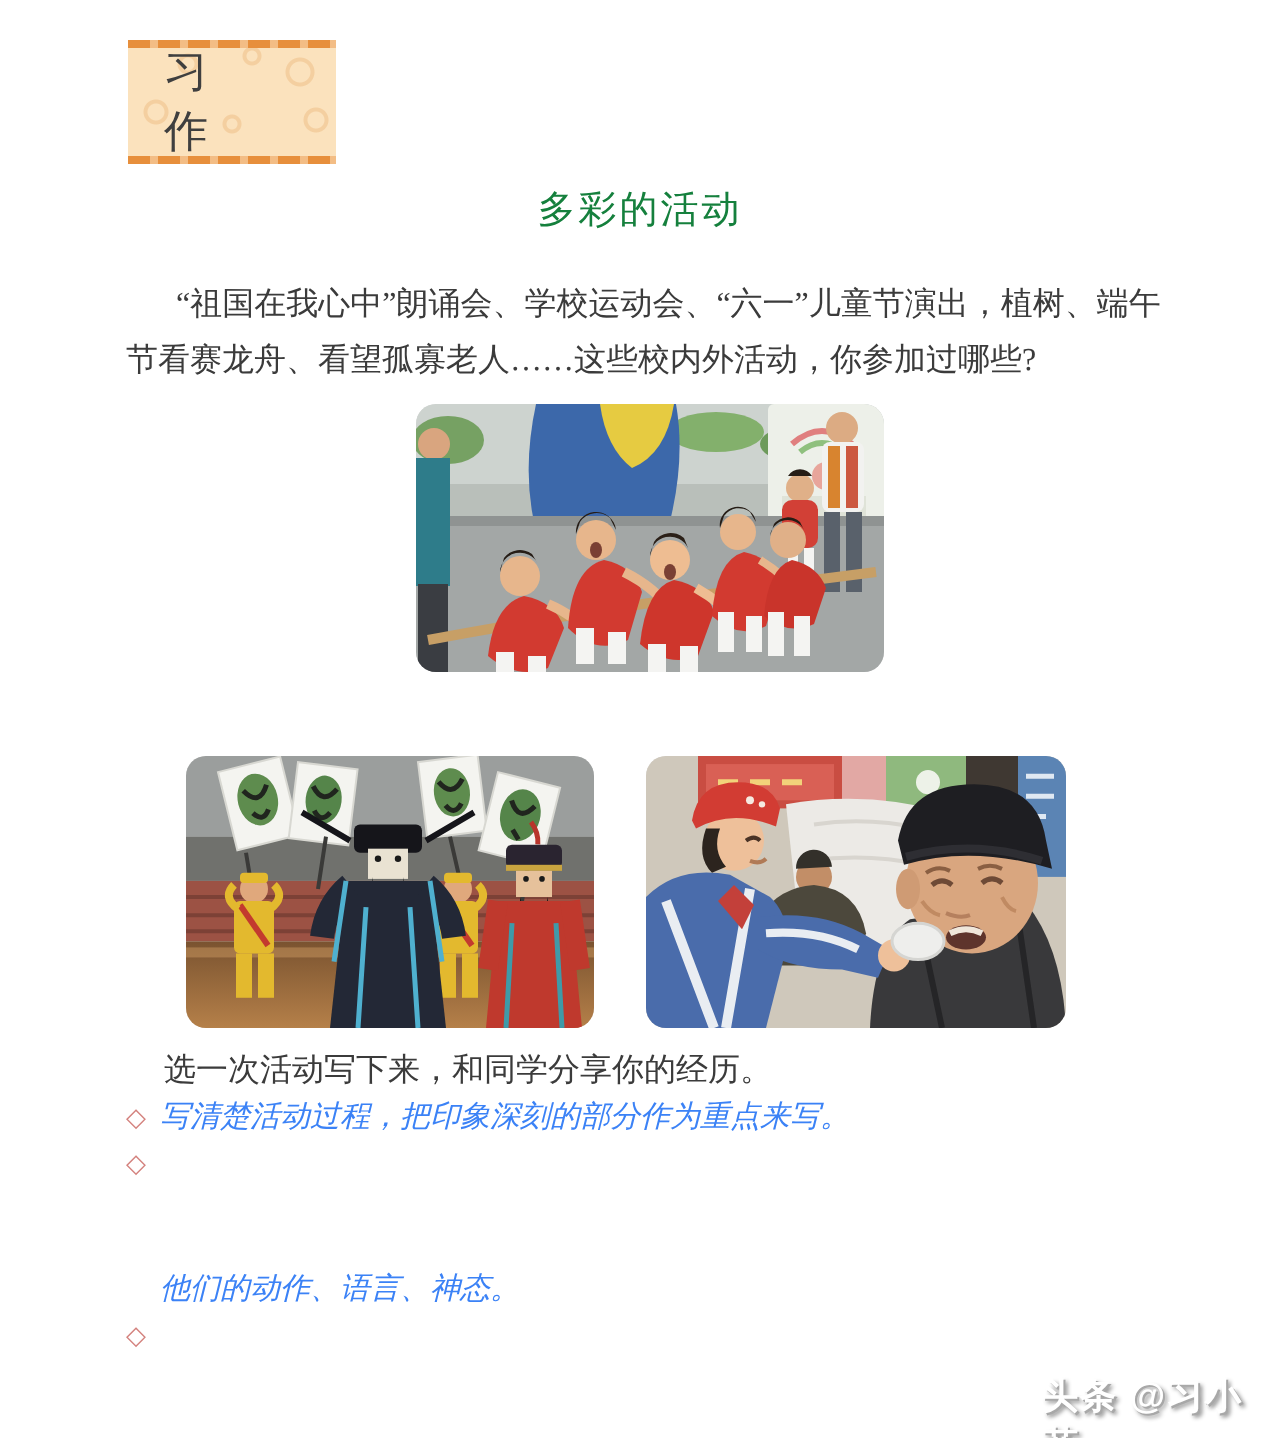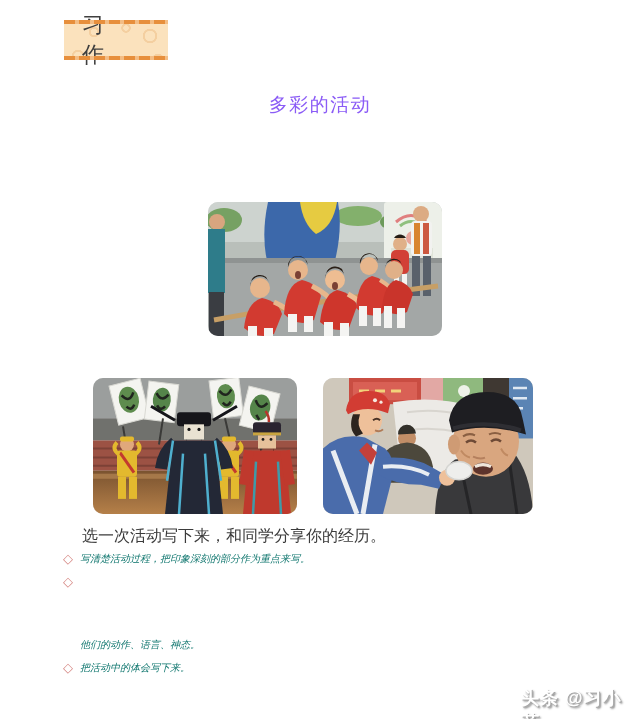--- a/index.html
+++ b/index.html
@@ -1,72 +1,76 @@
 <!DOCTYPE html>
 <html><head>
 <meta charset="utf-8">
 <style>
   html,body{margin:0;padding:0;background:#fff;}
   .page{position:relative;width:640px;height:719px;background:#ffffff;overflow:hidden;
         font-family:"Liberation Serif","DejaVu Serif",serif;color:#3b3b3b;}
 
   
-  .header-box{position:absolute;left:64px;top:20px;width:104px;height:40px;
+  .header-box{position:absolute;left:64px;top:20px;width:104px;height:62px;
     background:
       radial-gradient(circle 7px at 14px 36px, rgba(244,207,160,0) 4px, #f4cfa0 4.5px, #f4cfa0 6px, rgba(244,207,160,0) 6.5px),
       radial-gradient(circle 6px at 30px 12px, rgba(244,207,160,0) 3px, #f4cfa0 3.5px, #f4cfa0 5px, rgba(244,207,160,0) 5.5px),
       radial-gradient(circle 8px at 86px 16px, rgba(244,207,160,0) 5px, #f4cfa0 5.5px, #f4cfa0 7px, rgba(244,207,160,0) 7.5px),
       radial-gradient(circle 7px at 94px 40px, rgba(244,207,160,0) 4px, #f4cfa0 4.5px, #f4cfa0 6px, rgba(244,207,160,0) 6.5px),
       radial-gradient(circle 5px at 52px 42px, rgba(244,207,160,0) 2.5px, #f4cfa0 3px, #f4cfa0 4.5px, rgba(244,207,160,0) 5px),
       radial-gradient(circle 5px at 62px 8px, rgba(244,207,160,0) 2.5px, #f4cfa0 3px, #f4cfa0 4.5px, rgba(244,207,160,0) 5px),
       #fbe2bd;
     display:flex;align-items:center;justify-content:center;}
   .header-box::before,.header-box::after{content:"";position:absolute;left:0;right:0;height:4px;
     background:repeating-linear-gradient(90deg,#e78f3c 0,#e78f3c 11px,#f3bd85 11px,#f3bd85 15px);}
   .header-box::before{top:0;}
   .header-box::after{bottom:0;}
   .header-label{font-size:22px;letter-spacing:18px;padding-left:18px;color:#3f3f3f;}
 
   
   .title{position:absolute;top:92px;left:0;width:100%;margin:0;text-align:center;
-         font-size:19px;font-weight:400;letter-spacing:1.5px;color:#8b5cf6;}
+         font-size:19px;font-weight:400;letter-spacing:1.5px;color:#15803d;}
   .intro{position:absolute;left:63px;top:139px;width:520px;font-size:16px;line-height:27.5px;}
   .intro-line-1{text-indent:25px;}
 
   
   .photo{position:absolute;margin:0;border-radius:10px;overflow:hidden;background:#ddd;}
   .photo svg{display:block;width:100%;height:100%;}
   .photo-1{left:208px;top:202px;width:234px;height:134px;}
   .photo-2{left:93px;top:378px;width:204px;height:136px;}
   .photo-3{left:323px;top:378px;width:210px;height:136px;}
 
   
   .tasks{position:absolute;left:63px;top:524px;width:522px;font-size:16px;line-height:23px;}
   .prompt{text-indent:19px;}
   .bullet{display:flex;align-items:flex-start;}
   .diamond{flex:none;width:17px;color:#d4827e;font-size:13px;line-height:23px;}
-  .kai{font-family:"DejaVu Serif","Liberation Serif",serif;font-style:italic;font-size:10px;color:#0f766e;}
+  .kai{font-family:"DejaVu Serif","Liberation Serif",serif;font-style:italic;font-size:15px;color:#3b82f6;}
   .cont{padding-left:17px;margin-top:40px;}
 
   
   .watermark{position:absolute;left:521px;top:686px;font-family:"Liberation Sans","DejaVu Sans",sans-serif;
     font-weight:700;font-size:18px;letter-spacing:1px;color:#ffffff;
     text-shadow:1px 1px 0 #a8a8a8,2px 2px 2px #8d8d8d;}
 </style>
 </head>
 <body>
 
 <div class="page">
 
   <div class="header-box">
     <span class="header-label">习 作</span>
   </div>
 
   <h1 class="title">多彩的活动</h1>
 
+  <div class="intro">
+    <div class="intro-line-1">“祖国在我心中”朗诵会、学校运动会、“六一”儿童节演出，植树、端午</div>
+    <div class="intro-line-2">节看赛龙舟、看望孤寡老人……这些校内外活动，你参加过哪些?</div>
+  </div>
 
   <figure class="photo photo-1" aria-label="同学们在操场上拔河比赛">
     <svg viewBox="0 0 234 134" preserveAspectRatio="none">
       <rect width="234" height="56" fill="#cdd3cf"></rect>
       <ellipse cx="16" cy="18" rx="18" ry="12" fill="#76a163"></ellipse>
       <ellipse cx="150" cy="14" rx="24" ry="10" fill="#83b06c"></ellipse>
       <ellipse cx="186" cy="20" rx="14" ry="8" fill="#6d9a5b"></ellipse>
       <rect y="40" width="234" height="16" fill="#b9bfba"></rect>
       <g>
         <rect x="176" y="0" width="58" height="62" rx="3" fill="#edf0e9"></rect>
@@ -285,19 +289,18 @@
     <div class="bullet">
       <span class="diamond">◇</span>
       <span class="kai">写清楚活动过程，把印象深刻的部分作为重点来写。</span>
     </div>
     <div class="bullet">
       <span class="diamond">◇</span>
     </div>
     <div class="cont kai">他们的动作、语言、神态。</div>
     <div class="bullet">
       <span class="diamond">◇</span>
-      <span class="kai">把活动中的体会写下来。</span>
     </div>
   </div>
 
   <div class="watermark">头条 @习小花</div>
 
 </div>
 
 </body></html>

